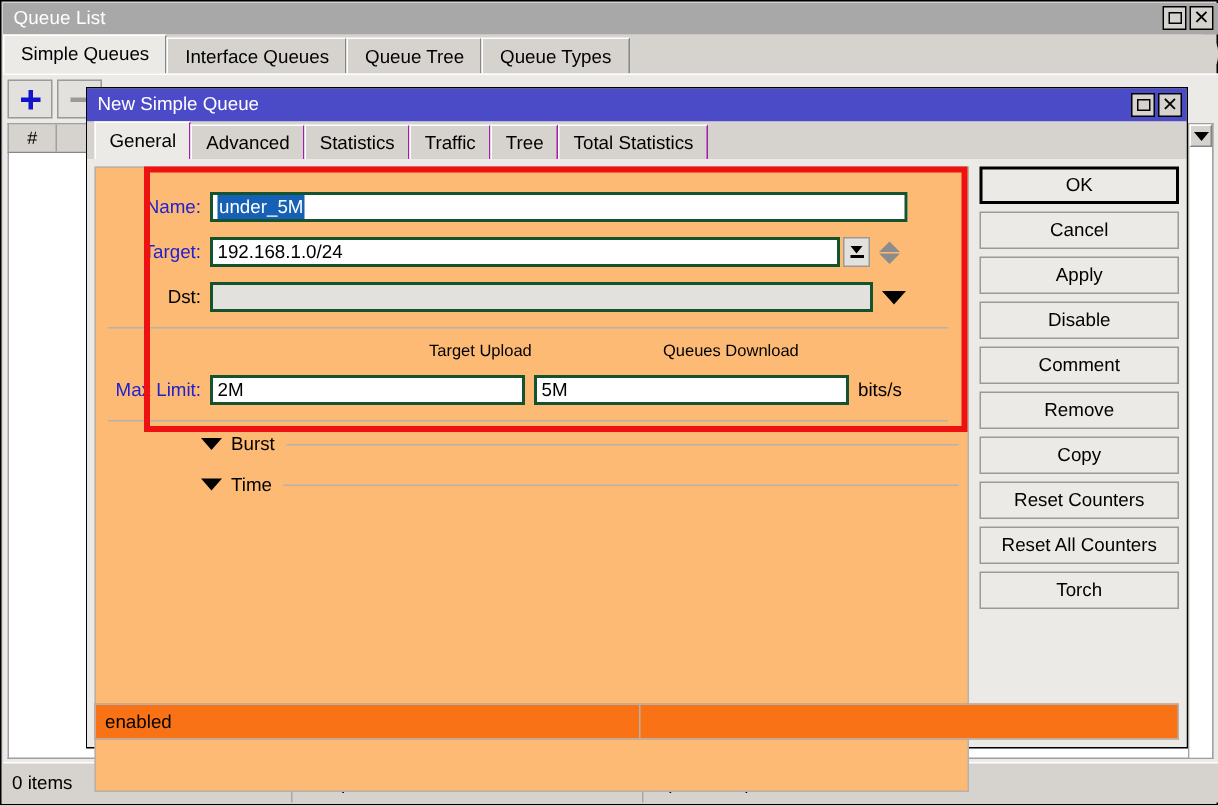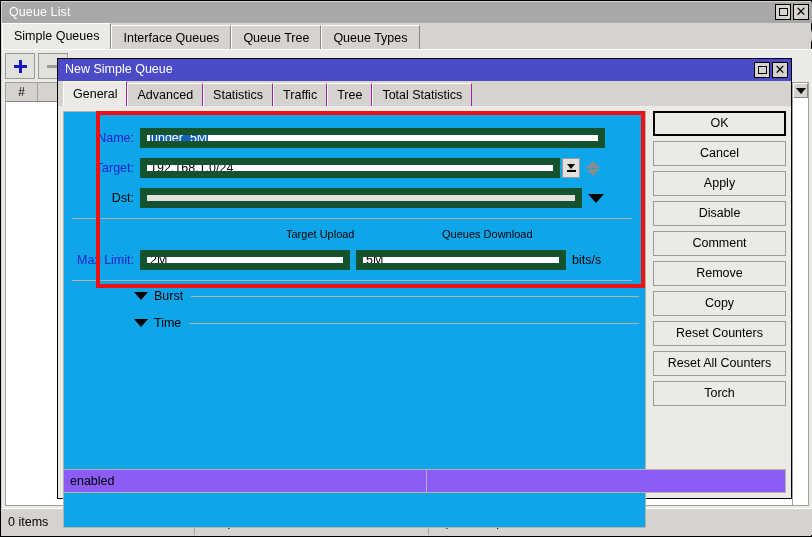--- a/index.html
+++ b/index.html
@@ -313,21 +313,21 @@
     left: 0; top: 47px;
     width: 733px; height: 392px;
     background: #eceae6;
     box-sizing: border-box;
   }
 
   .form-panel {
     position: absolute;
     left: 5px; top: 5px;
     width: 583px; height: 417px;
-    background: #0ea5e9;
+    background: #fdba74;
     border: 1px solid #b5b2ad;
     box-sizing: border-box;
   }
 
   
   .red-box {
     position: absolute;
     left: 96px; top: 111px;
     width: 549px; height: 177px;
     border: 4px solid #ee1111;
@@ -348,21 +348,21 @@
     text-align: right;
     padding-right: 6px;
     font-size: 12.5px;
     box-sizing: border-box;
     white-space: nowrap;
   }
   .flabel.blue { color: #2222cc; }
   .finput {
     height: 20px;
     background: #ffffff;
-    border: 7px solid #14532d;
+    border: 2px solid #14532d;
     box-sizing: border-box;
     font-size: 12.5px;
     line-height: 18px;
     padding: 0 3px;
     color: #000;
     white-space: nowrap;
     overflow: hidden;
     display: flex;
     align-items: center;
   }
@@ -467,21 +467,21 @@
     position: absolute;
     height: 1px;
     background: #b5b2ad;
   }
 
   
   .dlg-status {
     position: absolute;
     left: 5px; bottom: 5px;
     width: 723px; height: 24px;
-    background: #8b5cf6;
+    background: #f97316;
     border: 1px solid #b5b2ad;
     box-sizing: border-box;
     display: flex;
   }
   .dlg-status .ds-cell {
     height: 22px;
     line-height: 22px;
     font-size: 12.5px;
     padding-left: 6px;
     border-right: 1px solid #b5b2ad;

